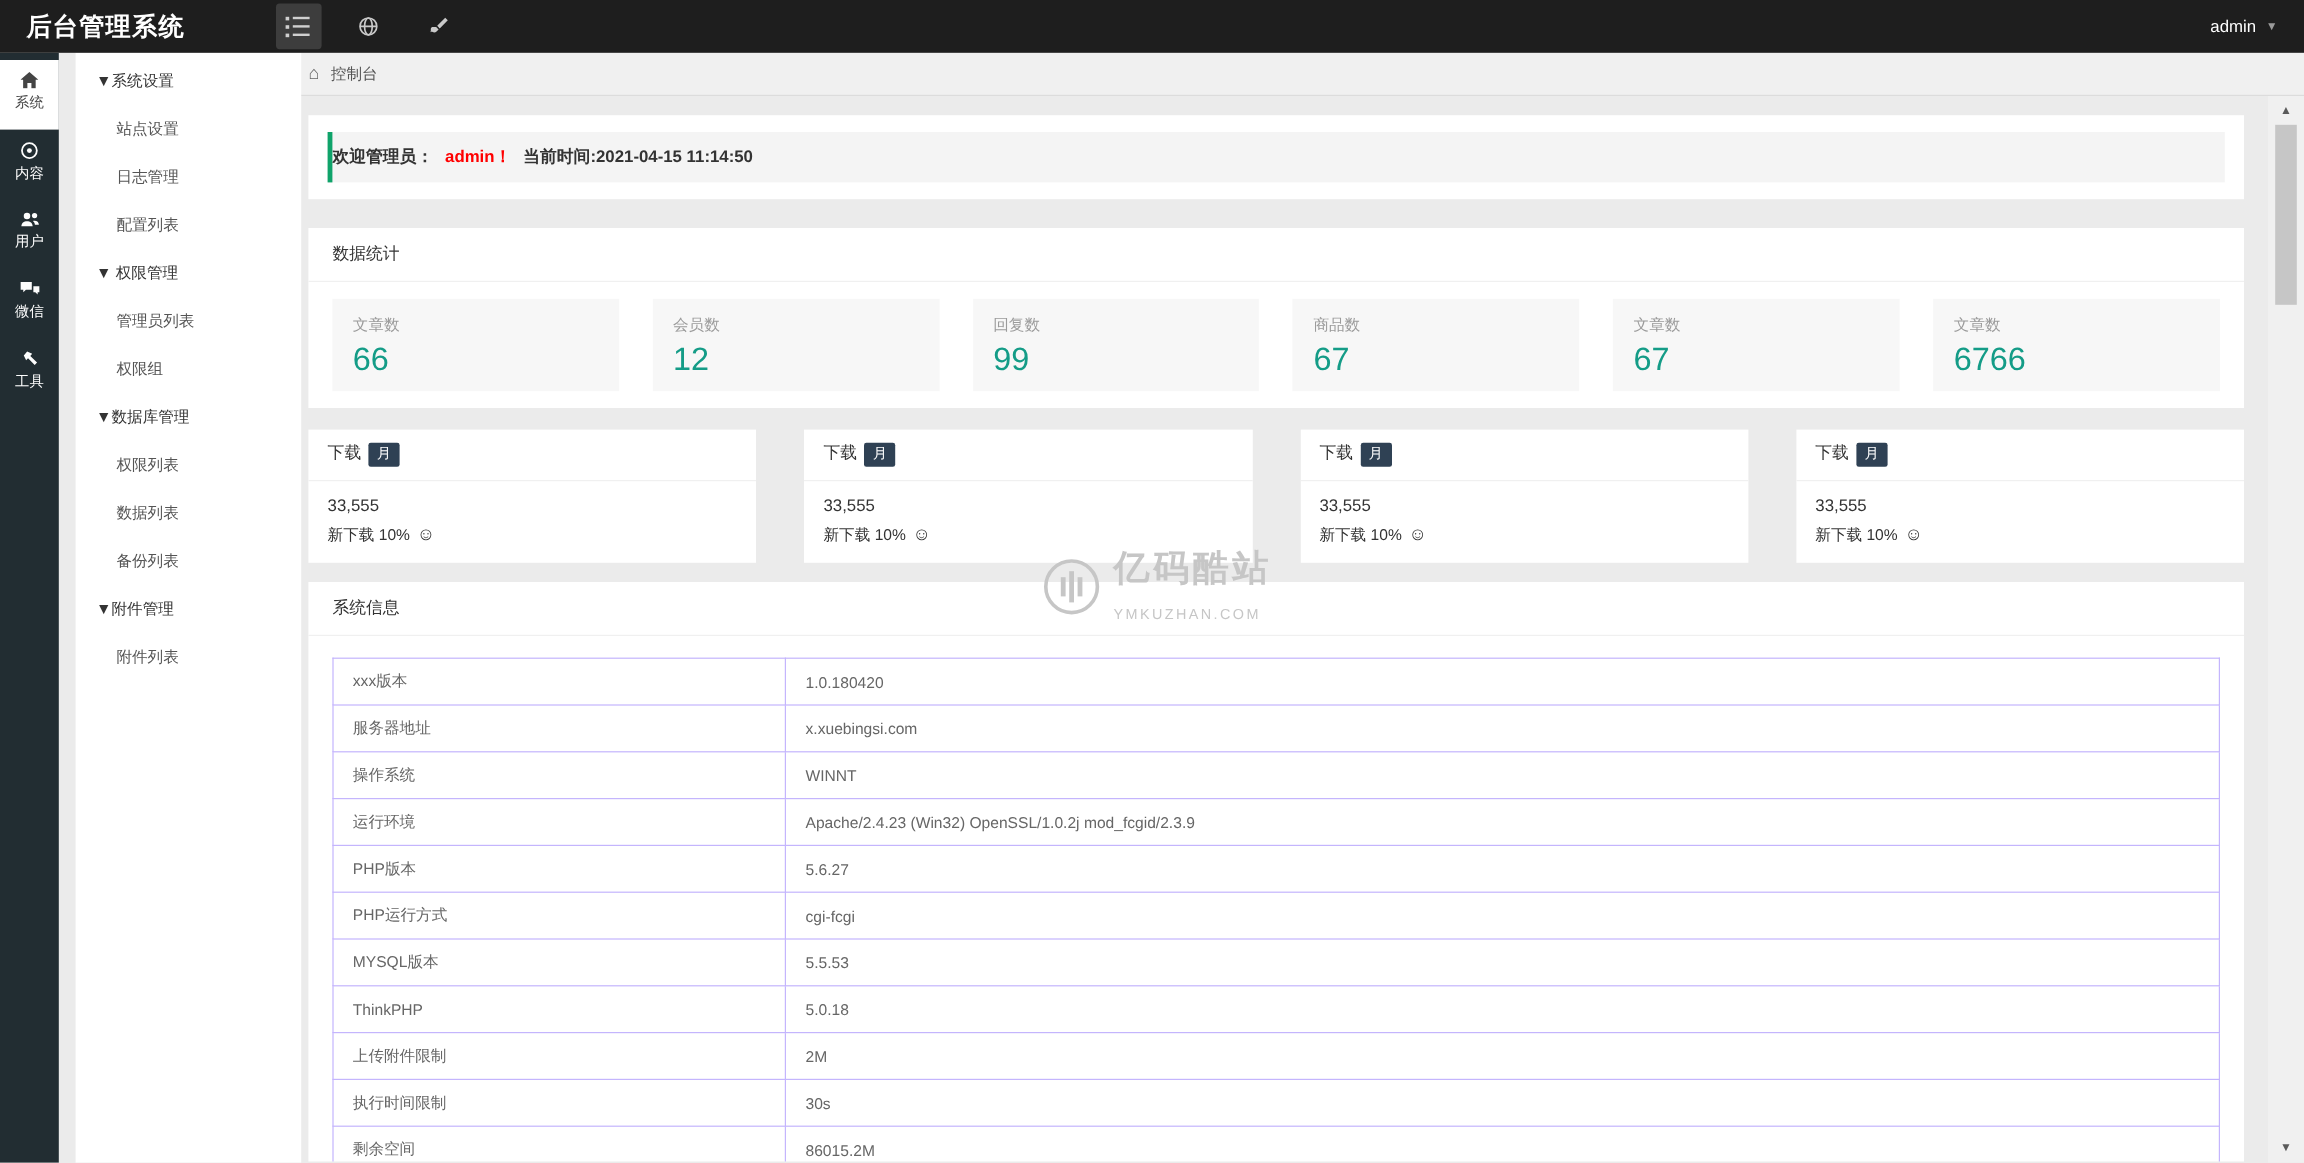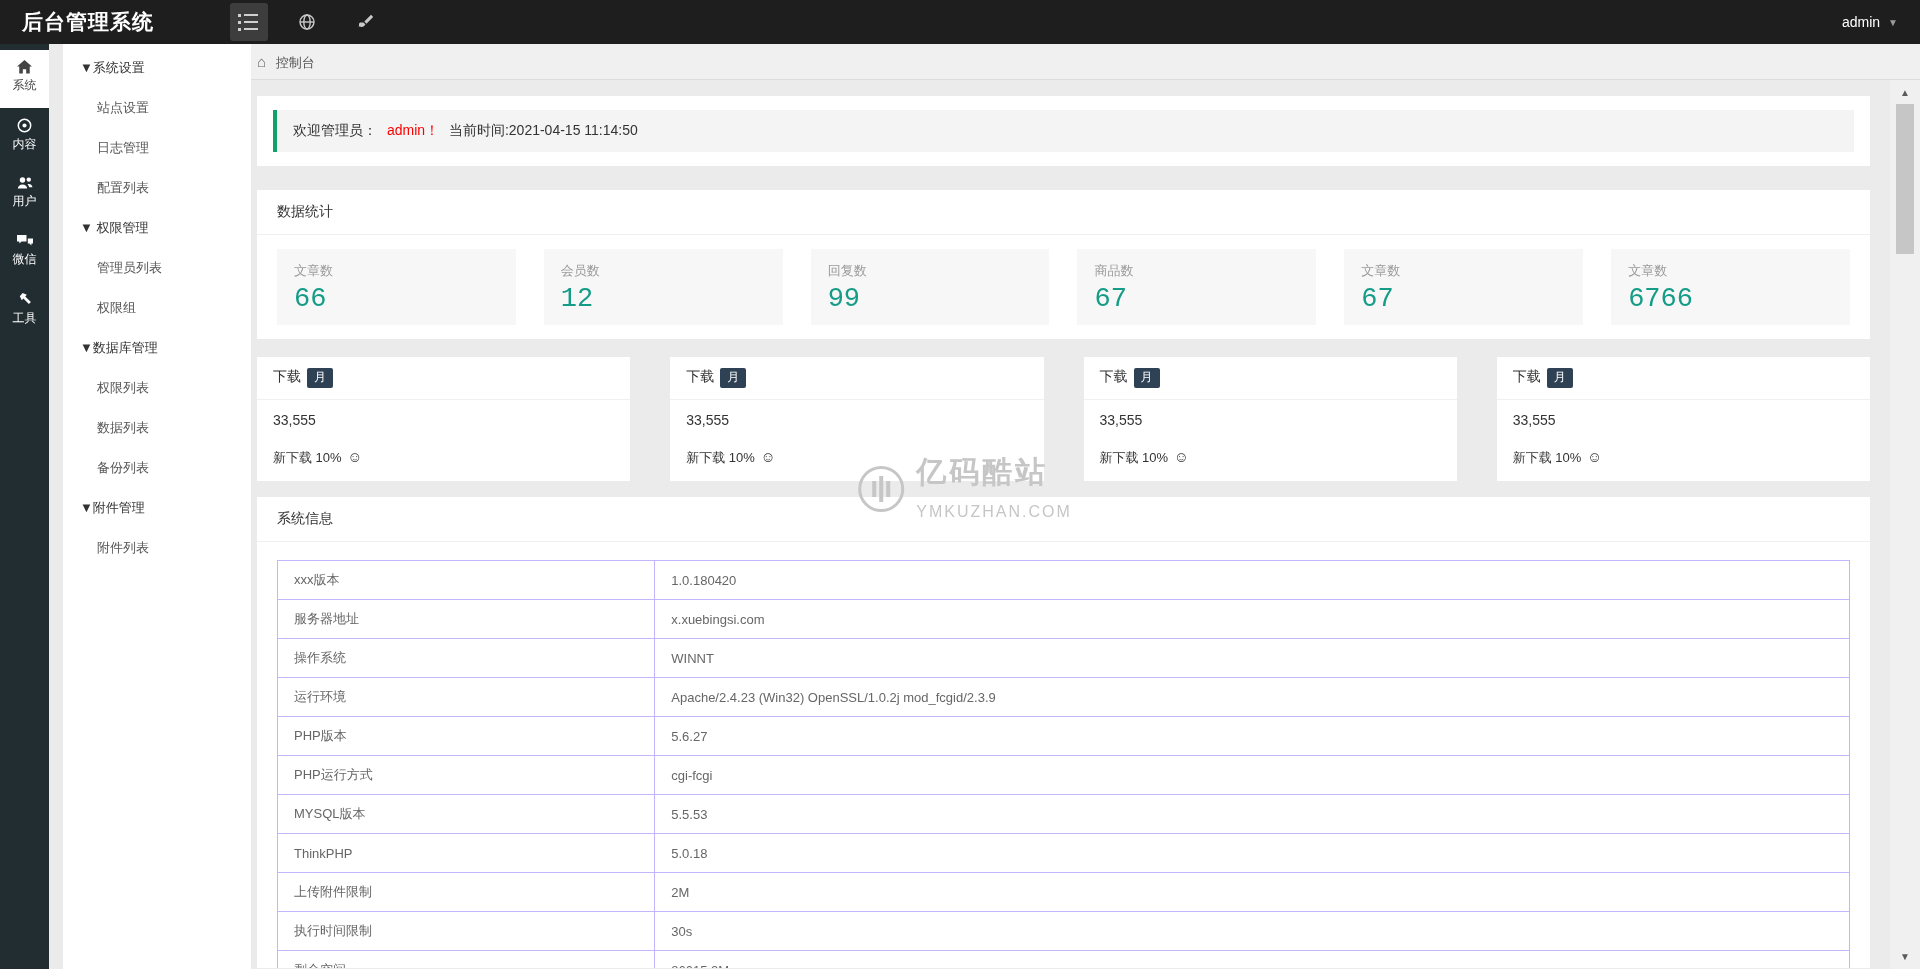--- a/index.html
+++ b/index.html
@@ -34,49 +34,49 @@
   
   .content { position:absolute; left:237px; right:0; top:44px; bottom:0; background:#ebebeb; }
   .crumb { height:36px; line-height:36px; background:#f0f0f0; border-bottom:1px solid #dcdcdc; padding-left:20px; color:#555; font-size:13px; }
   .crumb-home { font-size:15px; color:#666; margin-right:6px; cursor:pointer; }
   .page { position:relative; height:calc(100% - 37px); overflow:hidden; padding:16px 50px 0 20px; }
 
   .panel { background:#fff; }
   .panel-title { font-size:14px; color:#333; padding:13px 20px; border-bottom:1px solid #f0f0f0; }
 
   .welcome-panel { padding:14px 16px; }
-  .welcome-box { background:#f4f4f4; border-left:4px solid var(--green,#0fa36a); padding:12px 16px; font-size:14px; color:#333; }
+  .welcome-box { background:#f4f4f4; border-left:4px solid var(--green,#0fa36a); padding:12px 0; font-size:14px; color:#333;font-weight:bold; }
   .welcome-user { color:var(--red,#ff0000); margin:0 6px; }
 
   .stats-panel { margin-top:24px; }
   .stat-grid { display:grid; grid-template-columns:repeat(6,1fr); gap:28px; padding:14px 20px; }
   .stat-card { background:#f7f7f7; padding:13px 17px 11px; }
   .stat-label { font-size:13px; color:#9b9b9b; }
-  .stat-value { font-size:27px; color:var(--teal,#149c87); margin-top:4px;font-family:Liberation Mono, monospace; }
+  .stat-value { font-size:27px; color:var(--teal,#149c87); margin-top:4px; }
 
   .dl-grid { margin-top:18px; display:grid; grid-template-columns:repeat(4,1fr); gap:40px; }
   .dl-card { background:#fff; }
   .dl-head { padding:11px 16px; border-bottom:1px solid #f0f0f0; font-size:14px; color:#333; }
   .badge { display:inline-block; background:var(--badge,#2f4154); color:#fff; font-size:12px; padding:1px 7px 2px; border-radius:2px; margin-left:6px; }
   .dl-body { padding:12px 16px 14px; font-size:14px; color:#333; }
-  .dl-sub { margin-top:20px; font-size:13px; }
+  .dl-sub { margin-top:8px; font-size:13px; }
   .smiley { font-size:15px; margin-left:2px; }
 
   .sys-panel { margin-top:16px; padding-bottom:20px; }
   .sys-table { margin:18px 20px 0; width:calc(100% - 40px); border-collapse:collapse; font-size:13px; color:#666; }
   .sys-table td { border:1px solid #c4b5fd; height:39px; padding-left:16px; }
   .sys-table td.k { width:24%; }
 
   
   .watermark { position:absolute; left:728px; top:409px; transform:translate(-50%,-50%); display:flex; align-items:center; gap:12px; color:#c6c6c6; pointer-events:none; z-index:4; }
   .wm-logo { width:46px; height:46px; border:3px solid currentColor; border-radius:50%; display:flex; align-items:center; justify-content:center; gap:3px; }
   .wm-bar { width:4px; background:currentColor; }
   .wm-bar.b1 { height:16px; } .wm-bar.b2 { height:26px; } .wm-bar.b3 { height:16px; }
   .wm-name { font-size:30px; font-weight:bold; letter-spacing:3px; line-height:1; }
-  .wm-domain { font-size:16px; letter-spacing:2px; margin-top:16px; }
+  .wm-domain { font-size:12px; letter-spacing:2px; margin-top:16px; }
 
   
   .scrollbar { position:absolute; right:0; top:36px; bottom:0; width:30px; background:#f0f0f0; z-index:6; }
   .sb-arrow { position:absolute; left:0; width:100%; text-align:center; color:#5a5a5a; font-size:10px; cursor:pointer; }
   .sb-up { top:7px; } .sb-down { bottom:7px; }
   .sb-thumb { position:absolute; top:24px; left:6px; right:6px; height:150px; background:#c6c6c6; cursor:pointer; }
 </style>
 </head>
 <body>
 

